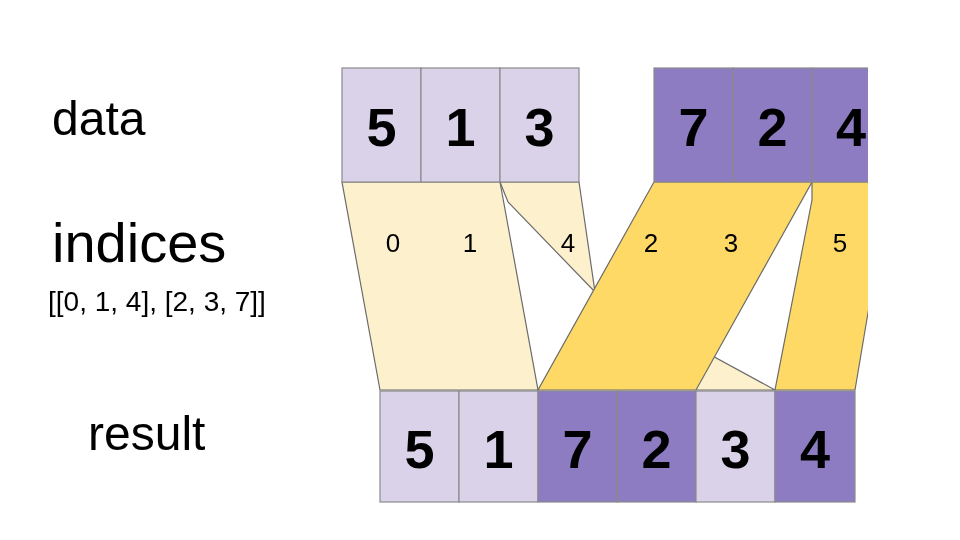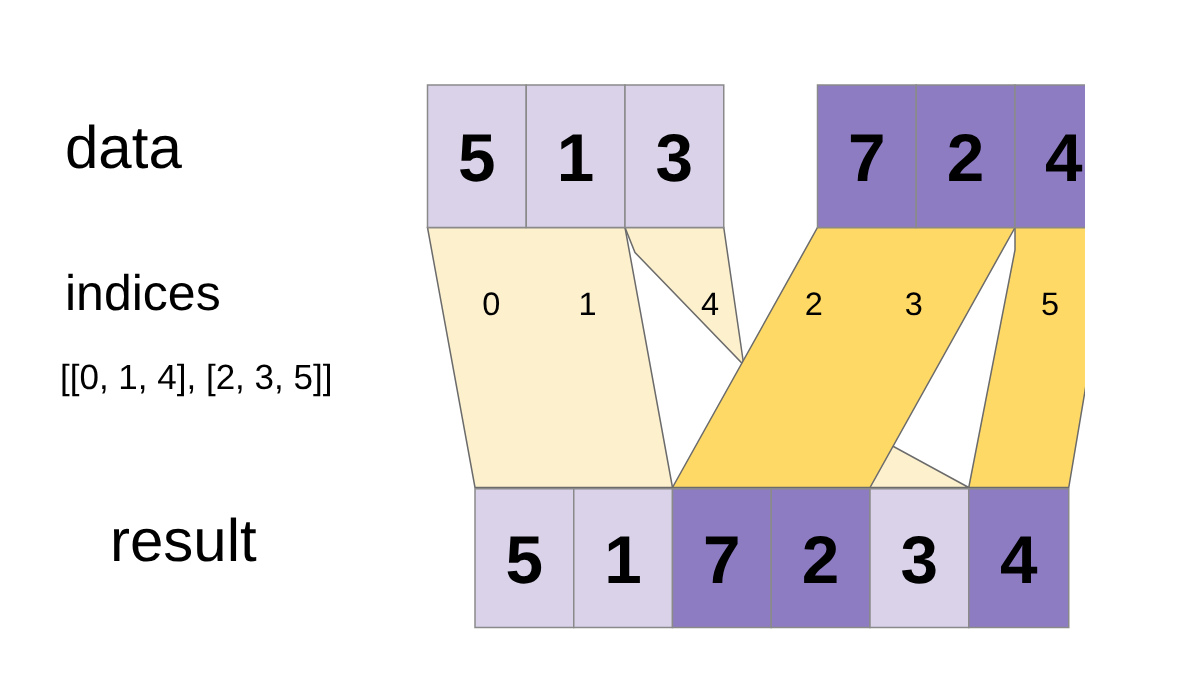--- a/index.html
+++ b/index.html
@@ -23,21 +23,21 @@
     line-height: 1;
   }
   #label-data {
     left: 52px;
     top: 95px;
     font-size: 48px;
   }
   #label-indices {
     left: 52px;
     top: 215px;
-    font-size: 40px;
+    font-size: 56px;
   }
   #label-indices-value {
     left: 48px;
     top: 288px;
     font-size: 28px;
   }
   #label-result {
     left: 52px;
     top: 410px;
     font-size: 48px;
@@ -78,21 +78,21 @@
 </style>
 </head>
 <body>
 
 <div id="root">
 
   <div class="row-label" id="label-data">data</div>
 
   <div class="row-label" id="label-indices">indices</div>
 
-  <div class="row-label" id="label-indices-value">[[0, 1, 4], [2, 3, 5]]</div>
+  <div class="row-label" id="label-indices-value">[[0, 1, 4], [2, 3, 7]]</div>
 
   <div class="row-label" id="label-result">result</div>
 
   <svg class="diagram" viewBox="0 0 960 540">
 
     <g id="ribbons-layer">
         <polygon points="342,182 500,182 538,390 380,390" fill="#FCF0CD" class="ribbon"></polygon>
         <polygon points="500,182 579,182 595,292 508,202" fill="#FCF0CD" class="ribbon"></polygon>
         <polygon points="595,292 696,390 775,390" fill="#FCF0CD" class="ribbon"></polygon>
         <polygon points="654,182 812,182 696,390 538,390" fill="#FFD966" class="ribbon"></polygon>

